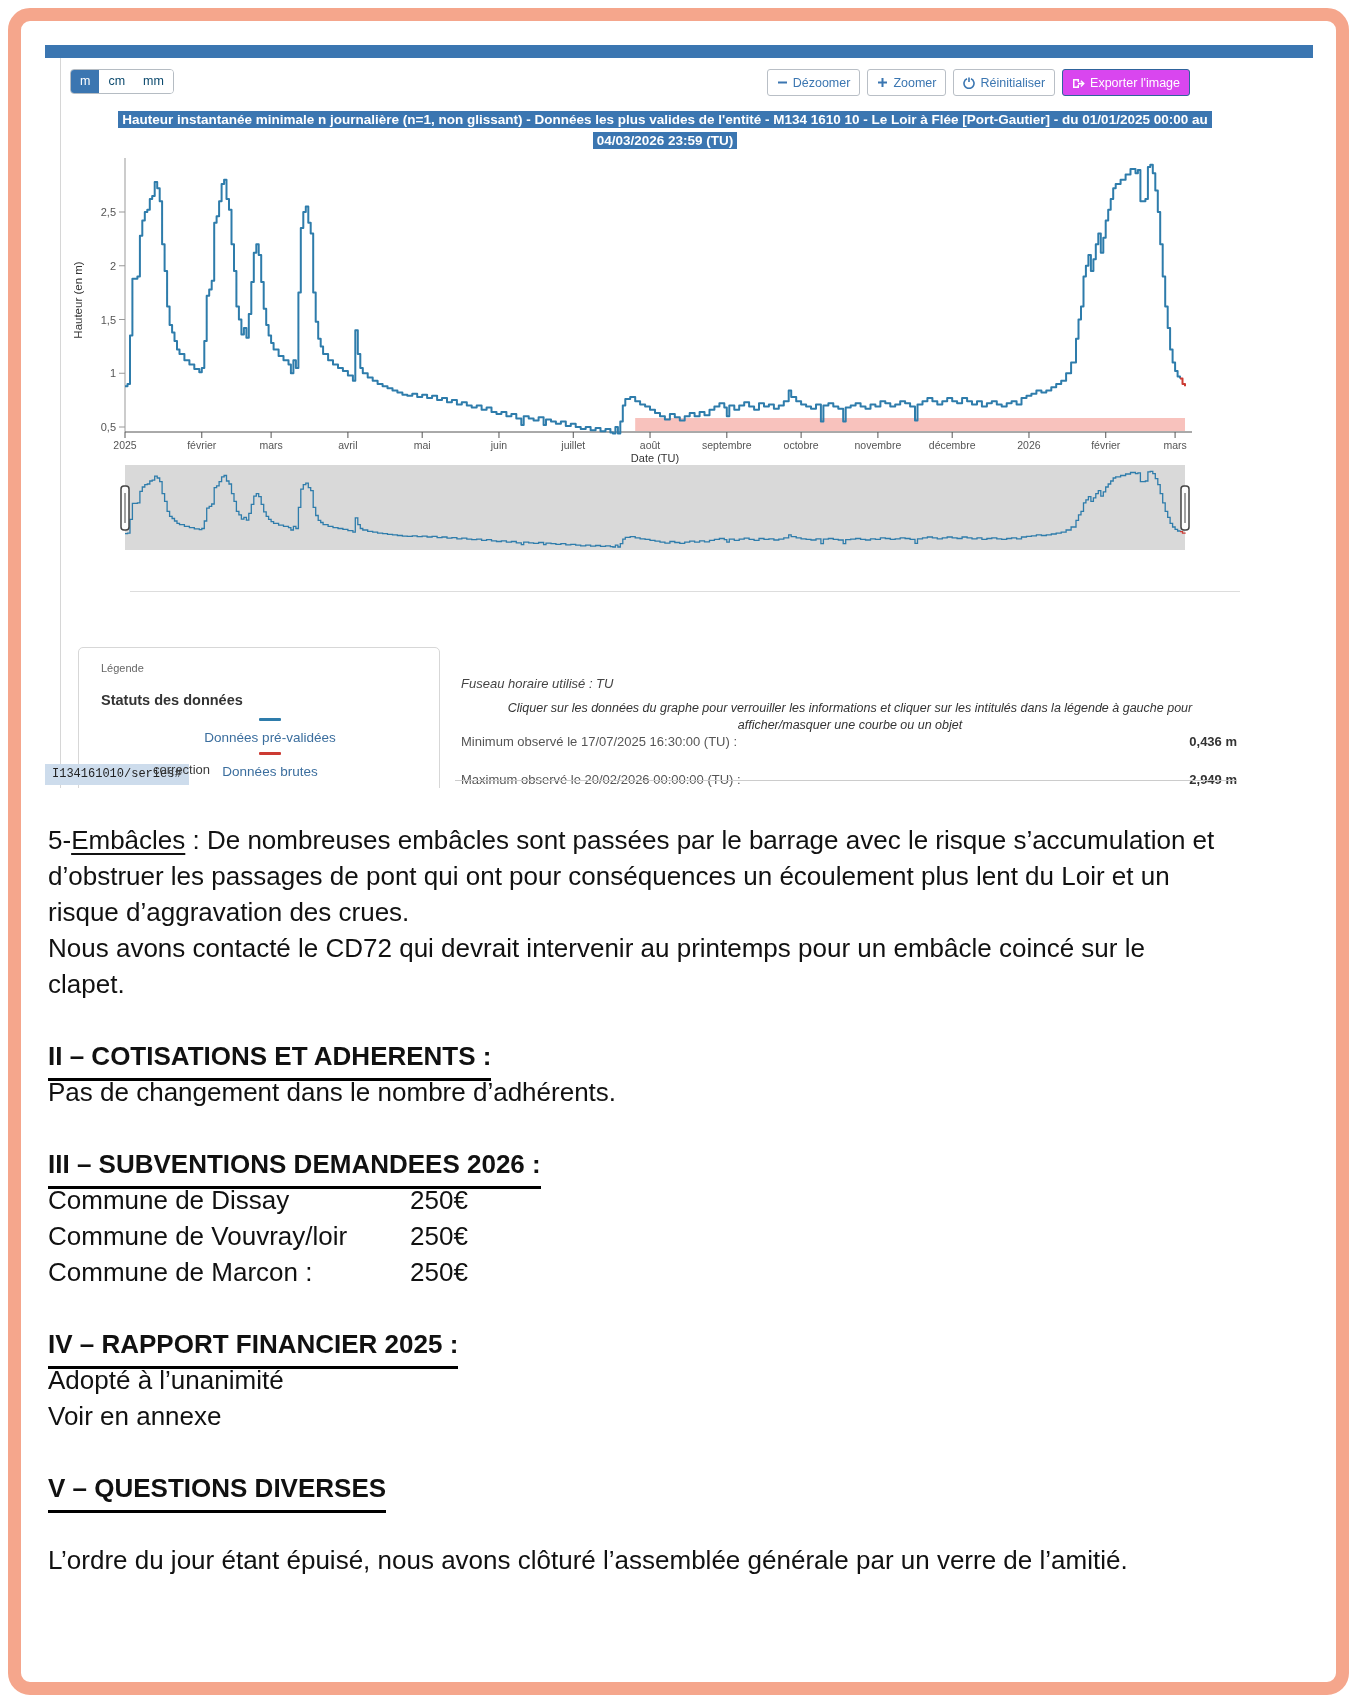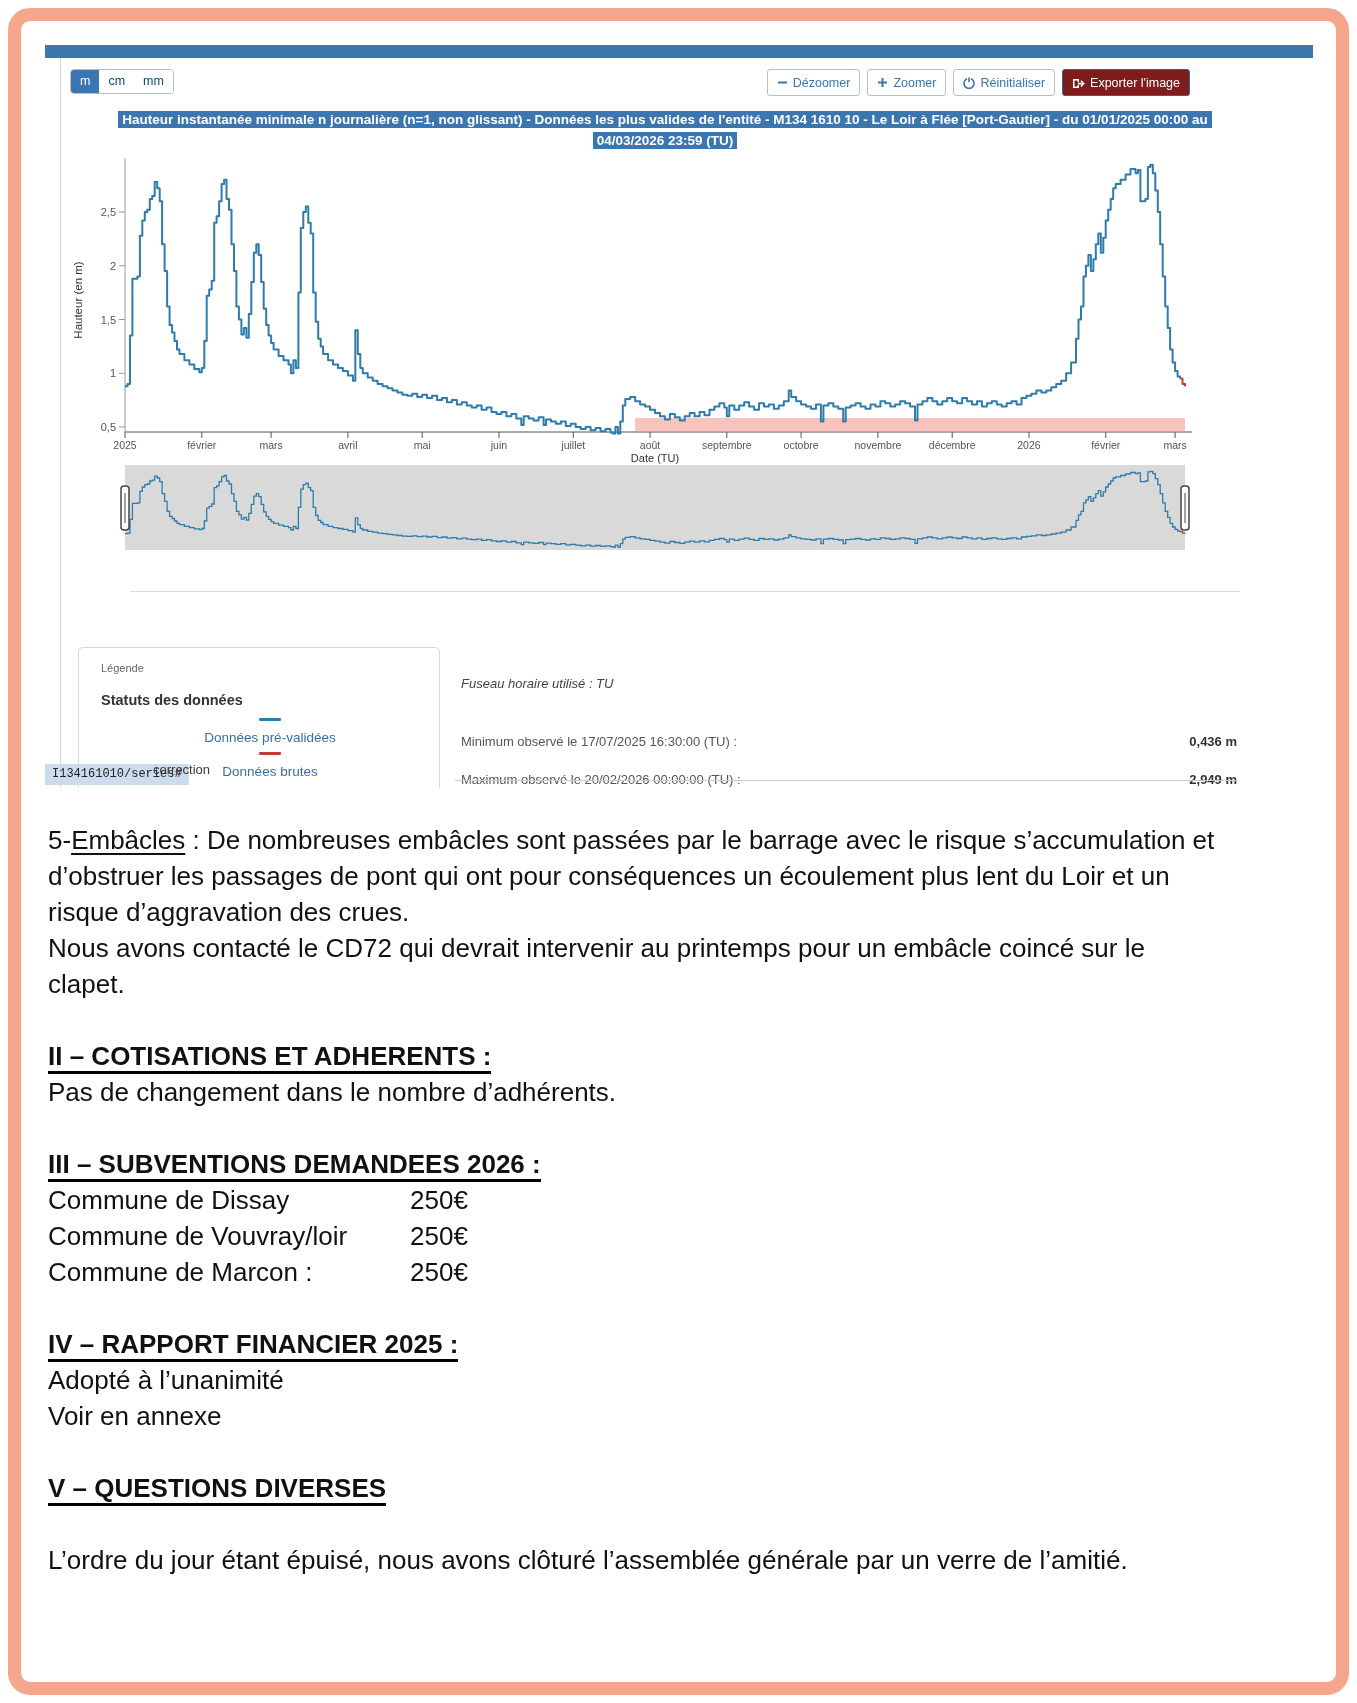--- a/index.html
+++ b/index.html
@@ -12,21 +12,21 @@
   .topbar{position:absolute;left:0;top:0;width:100%;height:13px;background:#3b76b1;}
   .leftline{position:absolute;left:15px;top:13px;width:1px;height:730px;background:#d6d6d6;}
 
   .units{position:absolute;left:25px;top:24px;display:flex;border:1px solid #b5bcc3;border-radius:4px;overflow:hidden;background:#fff;}
   .units .ub{font-size:12.5px;color:#0c4a6e;background:#fff;border:none;padding:5px 9px;cursor:pointer;line-height:1;}
   .units .ub.active{background:#3b76b1;color:#fff;}
 
   .tools{position:absolute;top:24px;right:123px;display:flex;gap:7px;}
   .tool{display:flex;align-items:center;gap:5px;height:27px;padding:0 9px;font-size:12.5px;
         color:#3b76b1;background:#fff;border:1px solid #b9bfc6;border-radius:3px;cursor:pointer;white-space:nowrap;}
-  .tool.primary{background:#7f1d1d;color:#fff;border-color:#2f649c;}
+  .tool.primary{background:#d946ef;color:#fff;border-color:#2f649c;}
   .tool svg{display:block;}
 
   .chart-title{position:absolute;left:55px;top:64px;width:1130px;text-align:center;line-height:20px;z-index:3;}
   .chart-title span{background:#3b76b1;color:#fff;font-weight:bold;font-size:13.5px;padding:1px 4px;
                     box-decoration-break:clone;-webkit-box-decoration-break:clone;}
 
   #chart-svg{position:absolute;left:15px;top:105px;width:1240px;height:455px;}
 
   .hline{position:absolute;left:85px;top:546px;width:1110px;height:1px;background:#ddd;}
 
@@ -47,21 +47,21 @@
          font-size:12.5px;color:#333;line-height:17px;padding:0 28px;box-sizing:border-box;}
   .obs{position:absolute;left:6px;right:8px;display:flex;justify-content:space-between;font-size:13px;color:#555;}
   .obs .val{font-weight:bold;color:#333;}
   .obs.min{top:142px;} .obs.max{top:180px;align-items:center;}
   .info-div{position:absolute;left:0;right:8px;top:188px;height:1px;background:#ccc;}
 
   
   .doc{position:absolute;left:48px;top:822px;width:1262px;color:#111;font-size:26px;line-height:36px;}
   .doc .blk.gap{margin-top:36px;}
   .doc .hd{font-weight:bold;}
-  .doc .hd span{border-bottom:3px solid #000;padding-bottom:0;}
+  .doc .hd span{border-bottom:3px solid #000;padding-bottom:7px;}
   .doc .u{text-decoration:underline;text-decoration-thickness:2px;text-underline-offset:4px;}
   .doc .tab-label{display:inline-block;width:362px;}
 </style>
 </head>
 <body>
 
 <div class="page">
   <div class="frame"></div>
 
   <div class="shot">
@@ -186,20 +186,21 @@
         <span class="lg-dash" style="background: rgb(204, 59, 51);"></span>
         <span>Données brutes</span>
       </div>
     </div>
 
     <div class="status-pill">I134161010/series#</div>
     <div class="correction">correction</div>
 
     <div class="info">
       <div class="tz">Fuseau horaire utilisé : TU</div>
+      <div class="instr">Cliquer sur les données du graphe pour verrouiller les informations et cliquer sur les intitulés dans la légende à gauche pour afficher/masquer une courbe ou un objet</div>
       <div class="obs min">
         <span>Minimum observé le 17/07/2025 16:30:00 (TU) :</span>
         <span class="val">0,436 m</span>
       </div>
       <div class="obs max">
         <span>Maximum observé le 20/02/2026 00:00:00 (TU) :</span>
         <span class="val">2,949 m</span>
       </div>
       <div class="info-div"></div>
     </div>

